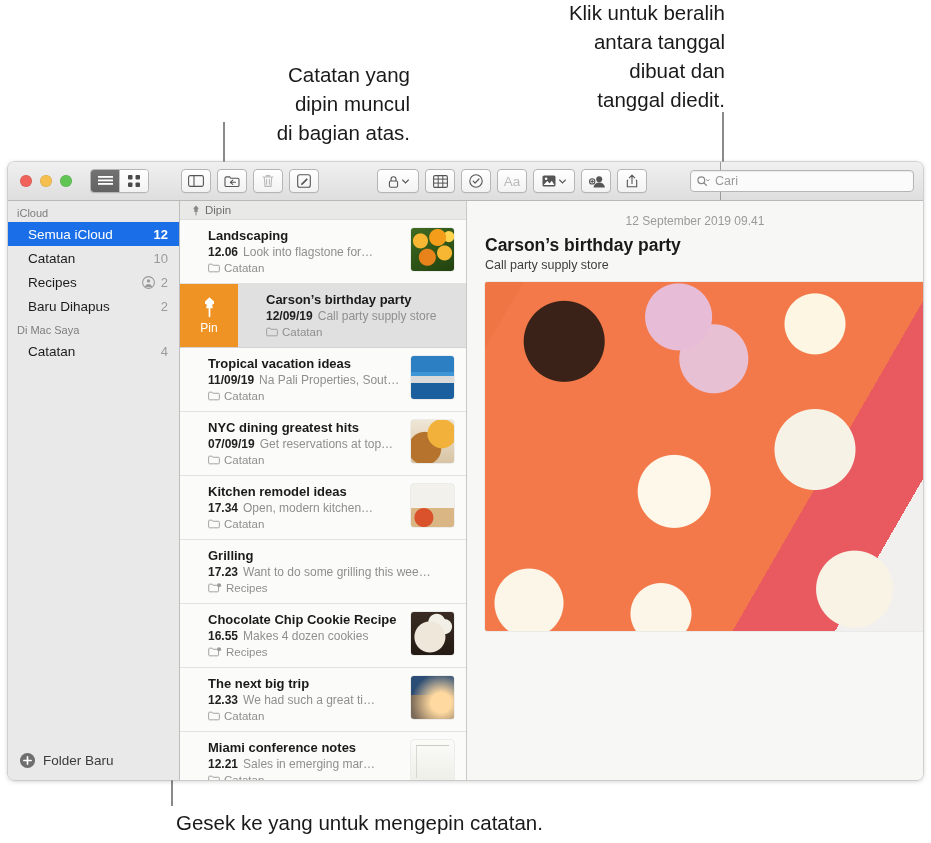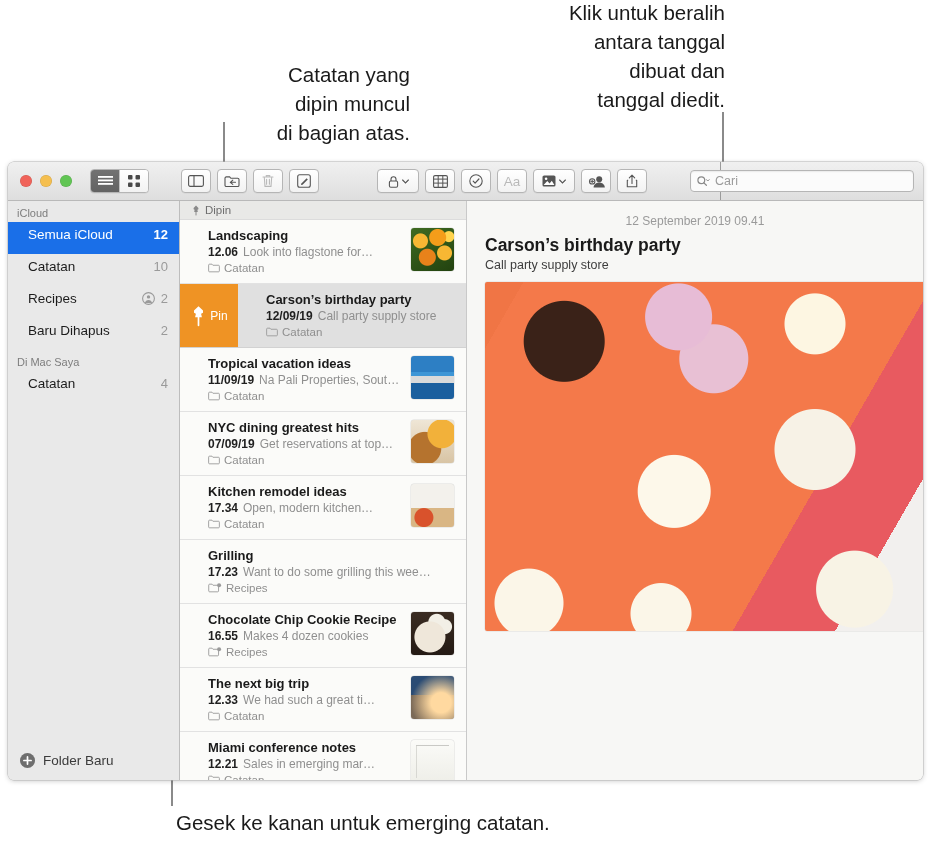--- a/index.html
+++ b/index.html
@@ -104,21 +104,21 @@
     background:#e9e9e9;
     border-right:0.5px solid #bdbdbd;
     display:flex;flex-direction:column;
     position:relative;
   }
   .sb-head{
     font-size:11px;color:#7d7d7d;padding:6px 0 3px 9px;
   }
   .sb-item{
     height:24px;display:flex;align-items:center;
-    padding:0 11px 8px 20px;font-size:13.5px;color:#1c1c1c;
+    padding:0 11px 0 20px;font-size:13.5px;color:#1c1c1c;
   }
   .sb-item .lbl{flex:1;}
   .sb-item .cnt{color:#9a9a9a;font-size:13px;}
   .sb-item .shared{margin-right:6px;display:flex;align-items:center;}
   .sb-item.sel{background:#1a6fe8;color:#fff;}
   .sb-item.sel .cnt{color:#fff;font-weight:bold;}
   .sb-spacer{flex:1;}
   .sb-foot{
     height:40px;display:flex;align-items:center;padding-left:12px;gap:8px;
     font-size:13.5px;color:#3b3b3b;
@@ -162,21 +162,21 @@
   }
   .thumb{
     width:43px;height:43px;flex:0 0 43px;border-radius:3px;
     overflow:hidden;box-shadow:0 0 0 .5px rgba(0,0,0,.12);
     background:#ddd;
   }
   .thumb > div{width:100%;height:100%;}
   .pin-action{
     position:absolute;left:0;top:0;bottom:0;width:58px;
     background:#ef9324;color:#fff;
-    display:flex;align-items:center;justify-content:center;gap:3px;
+    display:flex;flex-direction:column;align-items:center;justify-content:center;gap:3px;
     font-size:12px;
   }
 
   
   .detail{
     flex:1;background:#f7f7f5;position:relative;min-width:0;
     padding:4px 18px;box-sizing:border-box;overflow:hidden;
   }
   .detail-date{
     text-align:center;font-size:12px;color:#9a9a9a;padding-top:9px;
@@ -265,21 +265,21 @@
 dipin muncul
 di bagian atas.</div>
 <div class="leader" id="leader-pinned"></div>
 
 <div class="callout" id="callout-dates">Klik untuk beralih
 antara tanggal
 dibuat dan
 tanggal diedit.</div>
 <div class="leader" id="leader-dates"></div>
 
-<div class="callout" id="callout-swipe">Gesek ke kanan untuk emerging catatan.</div>
+<div class="callout" id="callout-swipe">Gesek ke yang untuk mengepin catatan.</div>
 <div class="leader" id="leader-swipe-v"></div>
 
 <div class="window">
 
   <div class="toolbar">
     <div class="traffic">
       <div class="tl r"></div>
       <div class="tl y"></div>
       <div class="tl g"></div>
     </div>

